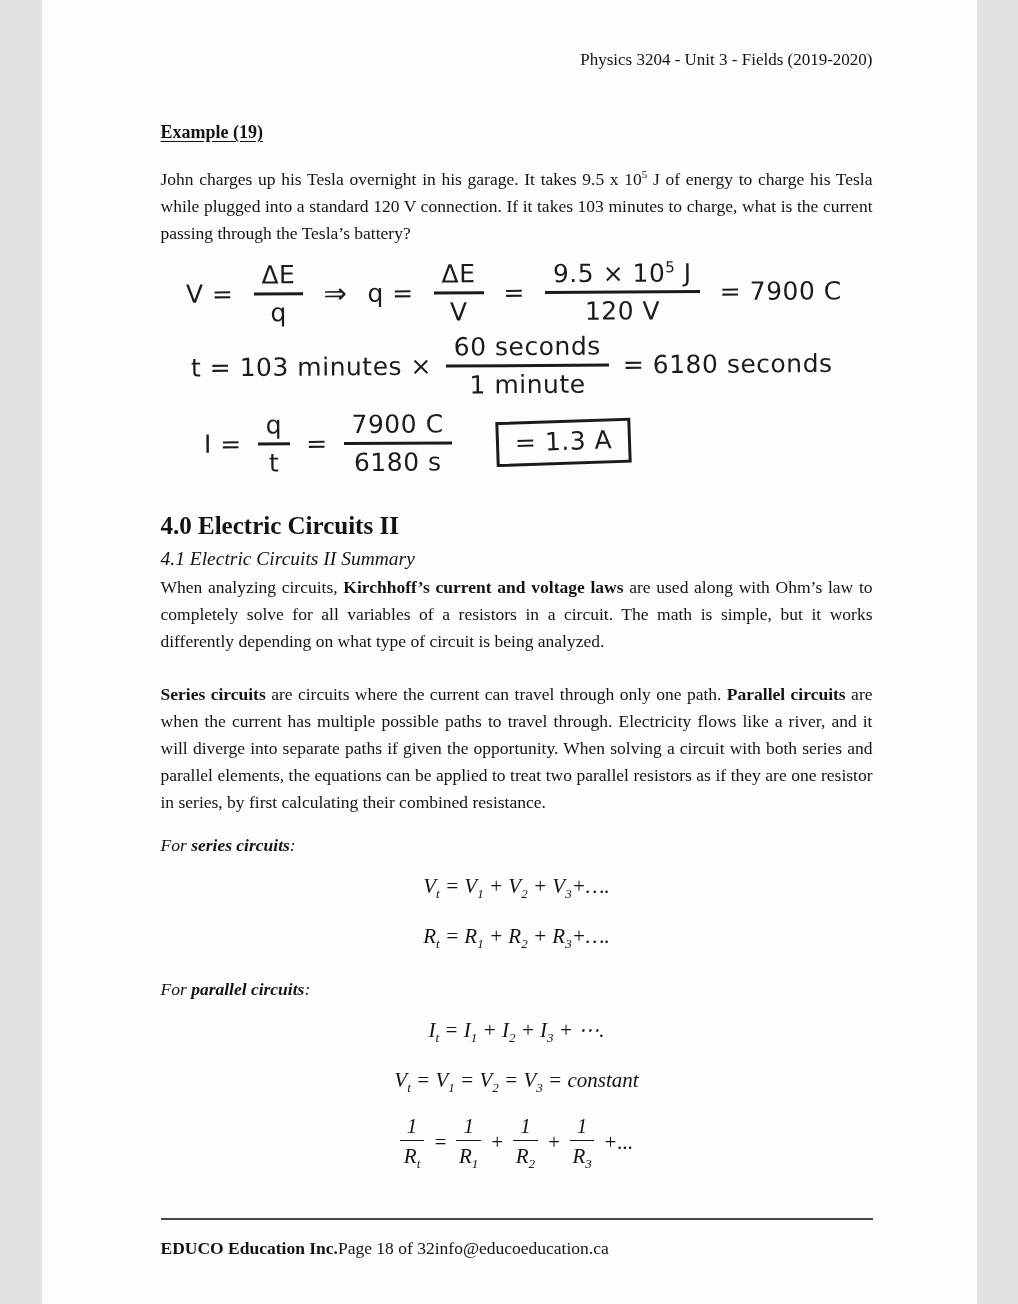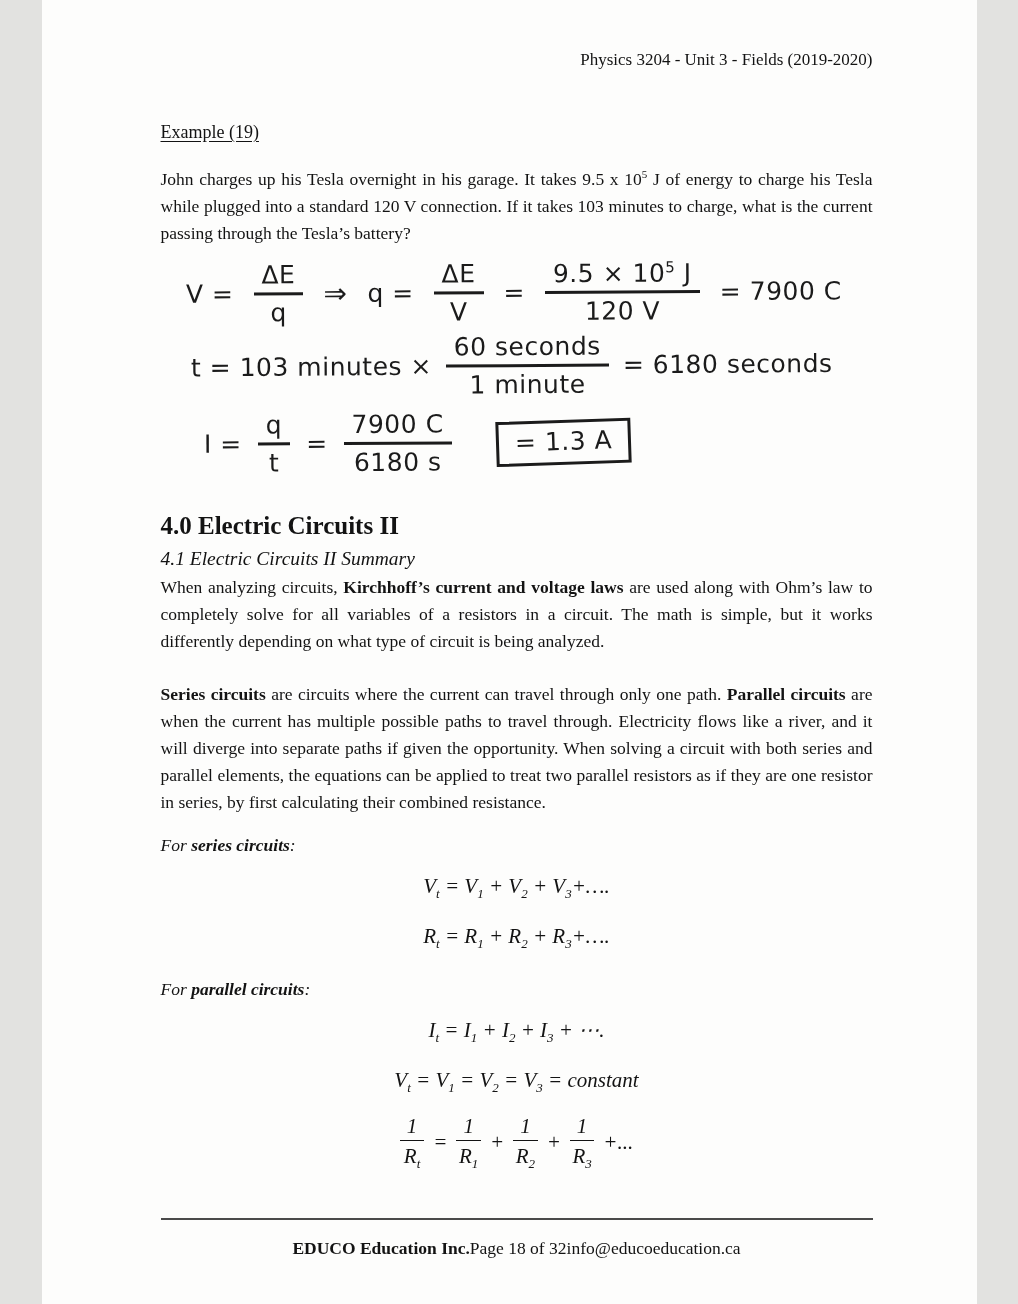--- a/index.html
+++ b/index.html
@@ -25,21 +25,21 @@
     top: 0;
   }
   .header {
     padding-top: 50px;
     text-align: right;
     font-size: 17px;
   }
   .ex-head {
     margin: 52px 0 0 0;
     font-size: 18px;
-    font-weight: normal;
+    font-weight: bold;
   }
   .ex-head span { text-decoration: underline; text-underline-offset: 3px; }
   p.body {
     margin: 18px 0 0 0;
     font-size: 17.5px;
     line-height: 27px;
     text-align: justify;
   }
   p.body sup { font-size: 11px; }
 
@@ -131,21 +131,21 @@
     right: 104px;
     top: 1218px;
   }
   .footer-rule {
     border: none;
     border-top: 2px solid #4a4a4a;
     margin: 0 0 18px 0;
   }
   .footer-row {
     display: flex;
-    justify-content: center;
+    justify-content: flex-start;
     align-items: baseline;
     font-size: 17.5px;
   }
   .footer-company { font-weight: bold; }
 </style>
 </head>
 <body>
 
 <div class="page">
   <div class="content">

